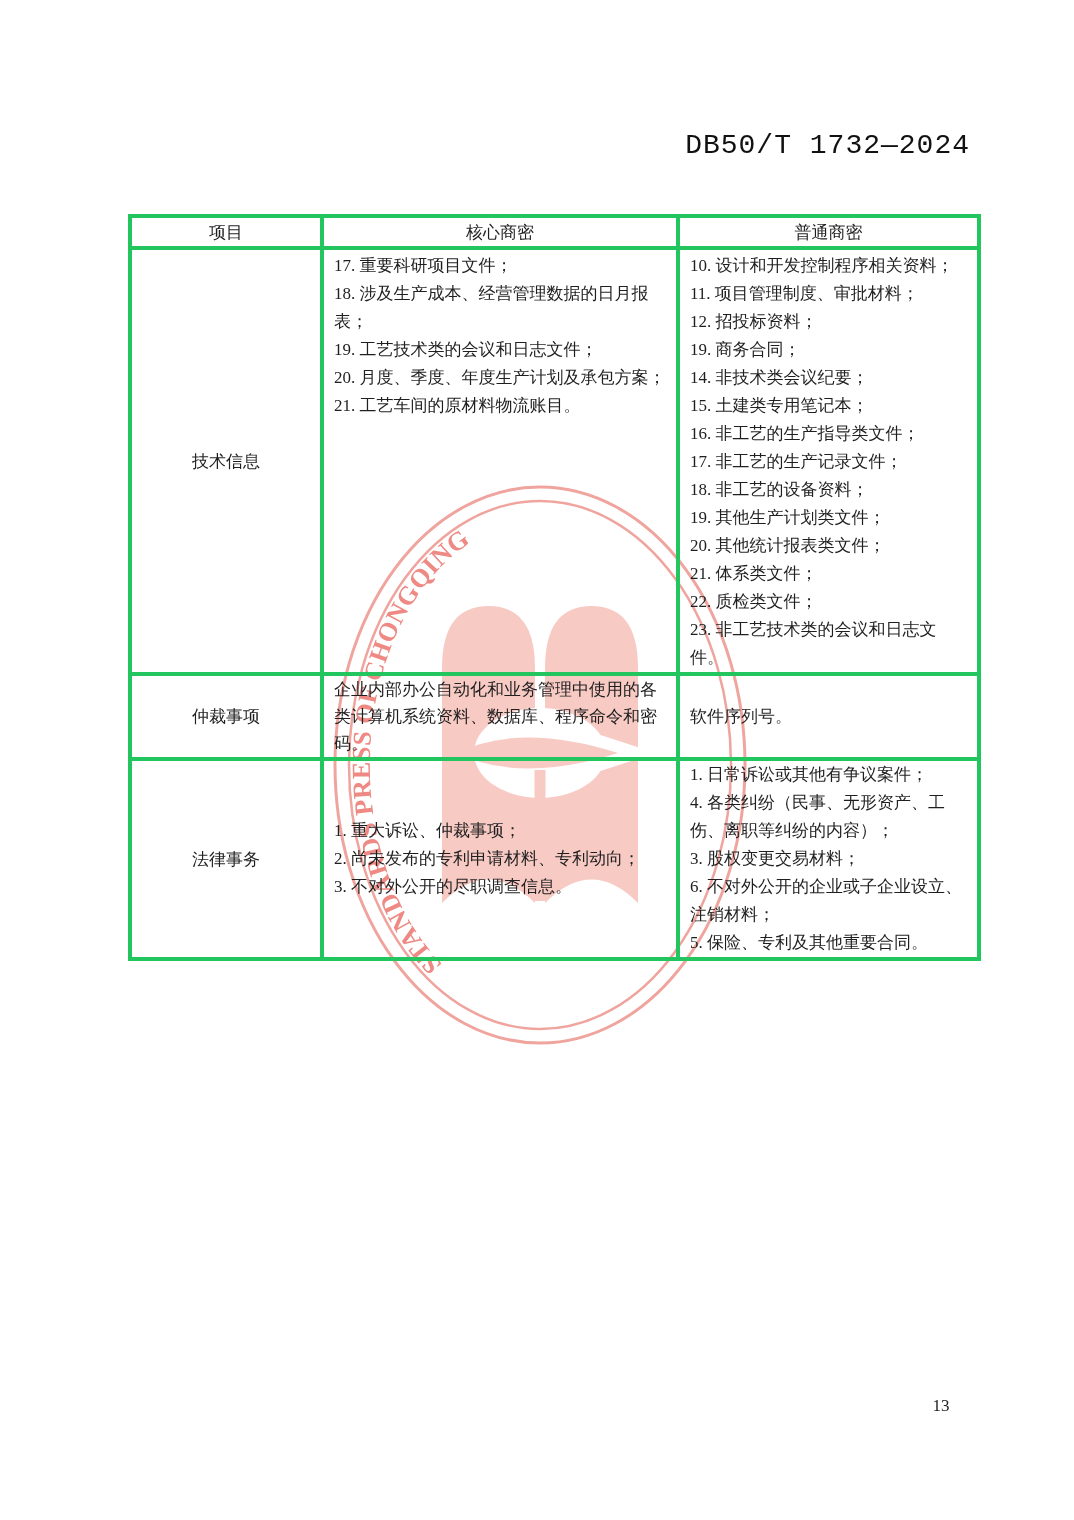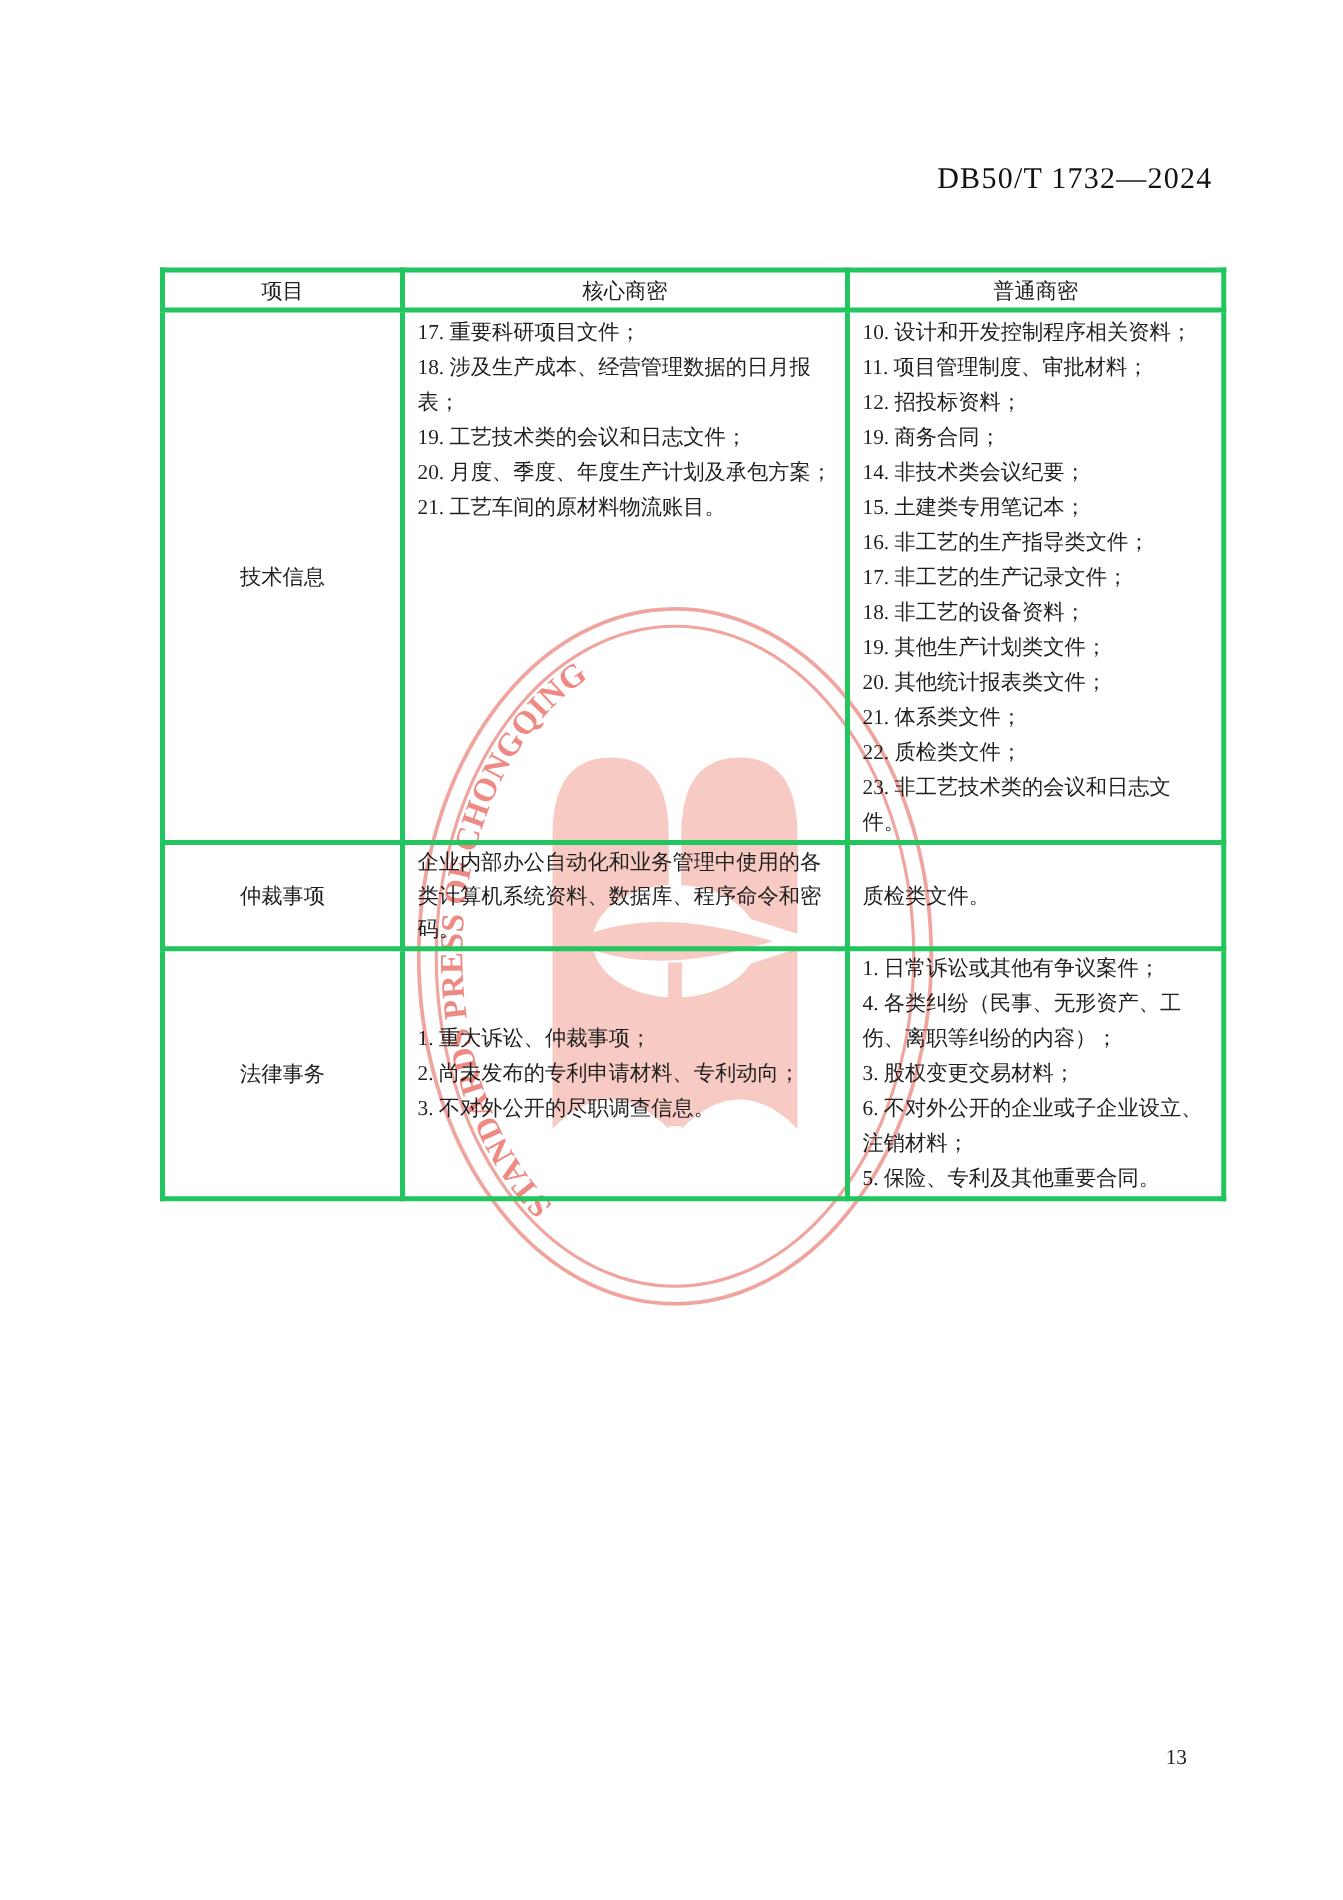--- a/index.html
+++ b/index.html
@@ -7,22 +7,22 @@
     position:relative;
     width:1074px;height:1520px;
     background:#ffffff;
     overflow:hidden;
     font-family:"Liberation Serif","DejaVu Serif",serif;
     color:#1f1f1f;
   }
   
   .docnum{
     position:absolute; top:130px; right:104px;
-    font-family:Liberation Serif, serif;
-    font-size:24px; letter-spacing:1px; color:#111;
+    font-family:Liberation Mono, monospace;
+    font-size:28px; letter-spacing:1px; color:#111;
   }
   .title{
     position:absolute; top:172px; left:128px; width:849px;
     text-align:center;
     font-family:"DejaVu Sans","Liberation Sans",sans-serif;
     font-weight:bold; font-size:21px; color:#111;
   }
   .pagenum{
     position:absolute; top:1396px; left:906px; width:70px;
     text-align:center; font-size:17px; color:#222;
@@ -131,21 +131,21 @@
             <div class="ln">22. 质检类文件；</div>
             <div class="ln">23. 非工艺技术类的会议和日志文件。</div>
           </td>
         </tr>
         <tr class="r1">
           <td class="cat">仲裁事项</td>
           <td class="content">
             <div class="ln">企业内部办公自动化和业务管理中使用的各类计算机系统资料、数据库、程序命令和密码。</div>
           </td>
           <td class="content">
-            <div class="ln">质检类文件。</div>
+            <div class="ln">软件序列号。</div>
           </td>
         </tr>
         <tr class="r2">
           <td class="cat">法律事务</td>
           <td class="content">
             <div class="ln">1. 重大诉讼、仲裁事项；</div>
             <div class="ln">2. 尚未发布的专利申请材料、专利动向；</div>
             <div class="ln">3. 不对外公开的尽职调查信息。</div>
           </td>
           <td class="content">

